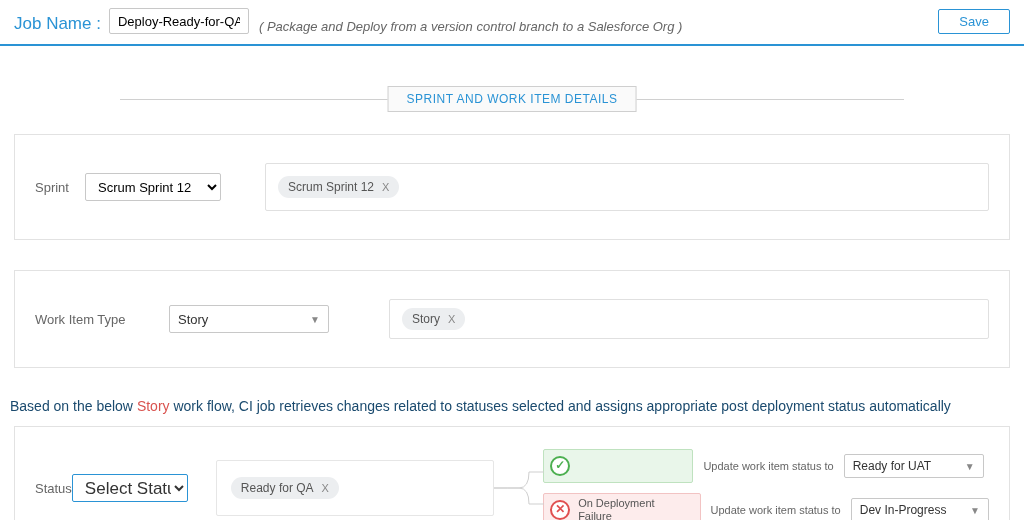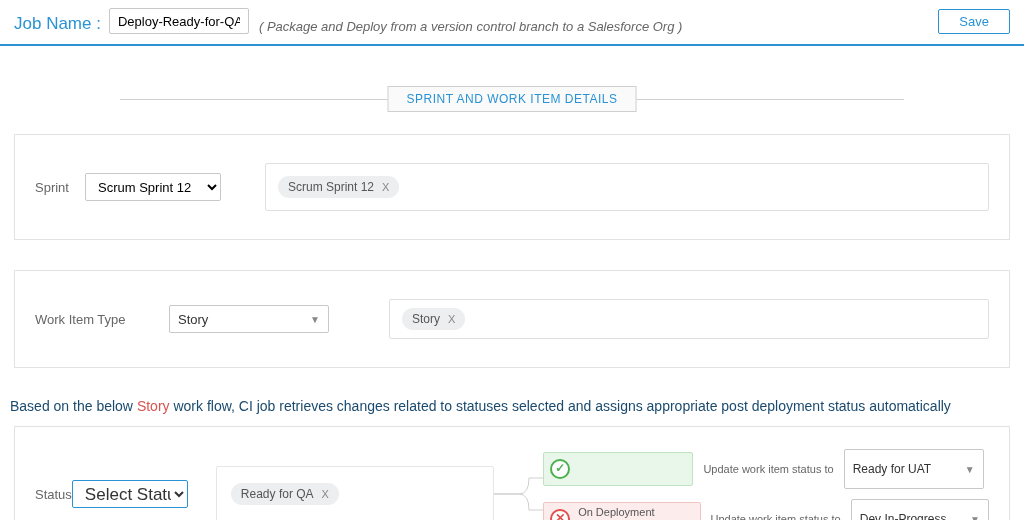--- a/index.html
+++ b/index.html
@@ -201,21 +201,21 @@
     width:20px; height:20px; border-radius:50%;
     display:flex; align-items:center; justify-content:center;
     margin-right:8px; font-size:12px; font-weight:bold;
   }
   .outcome-box.success .icon { border:2px solid #4caf50; color:#4caf50; background:#fff;}
   .outcome-box.failure .icon { border:2px solid #e05050; color:#e05050; background:#fff;}
   .update-label { color:#666; font-size:11px; white-space:nowrap; }
   .update-select {
     border:1px solid #c8c8c8;
     border-radius:2px;
-    height:40px;
+    height:24px;
     width:140px;
     padding:0 8px;
     font-size:12px;
     display:flex;
     align-items:center;
     background:#fff;
   }
   .update-select .caret{ margin-left:auto; color:#888; font-size:10px; }
 </style>
 </head>

